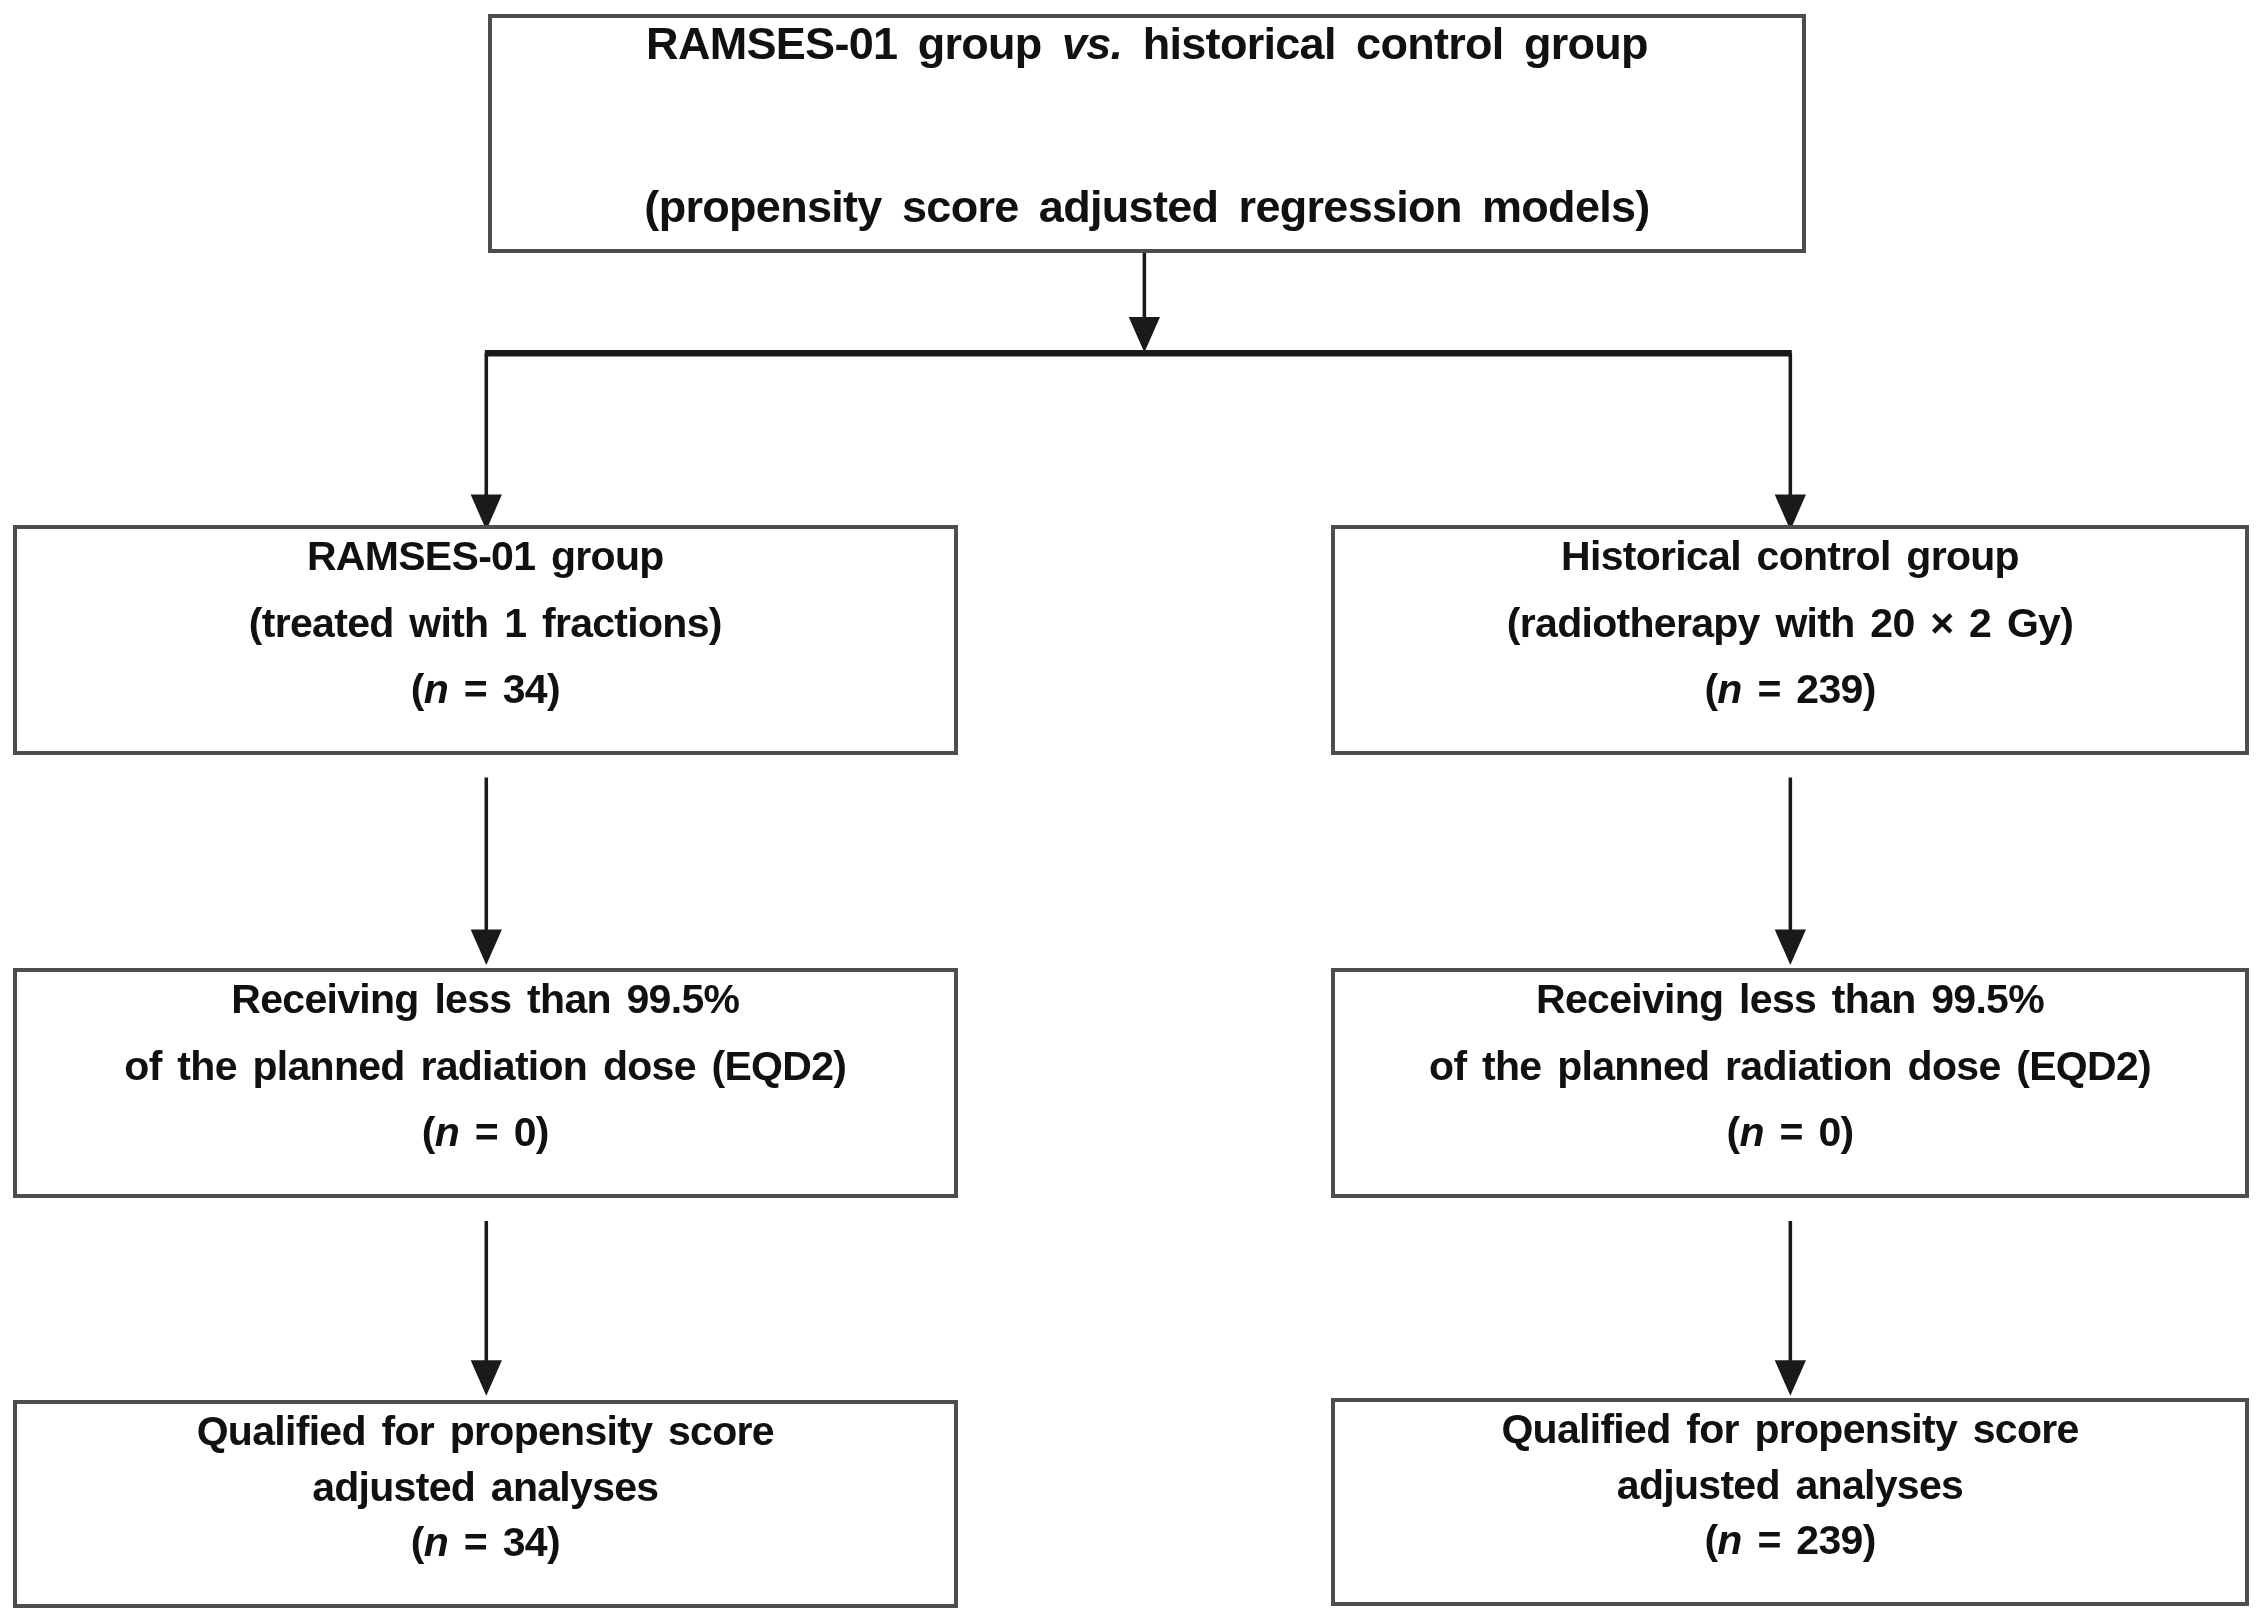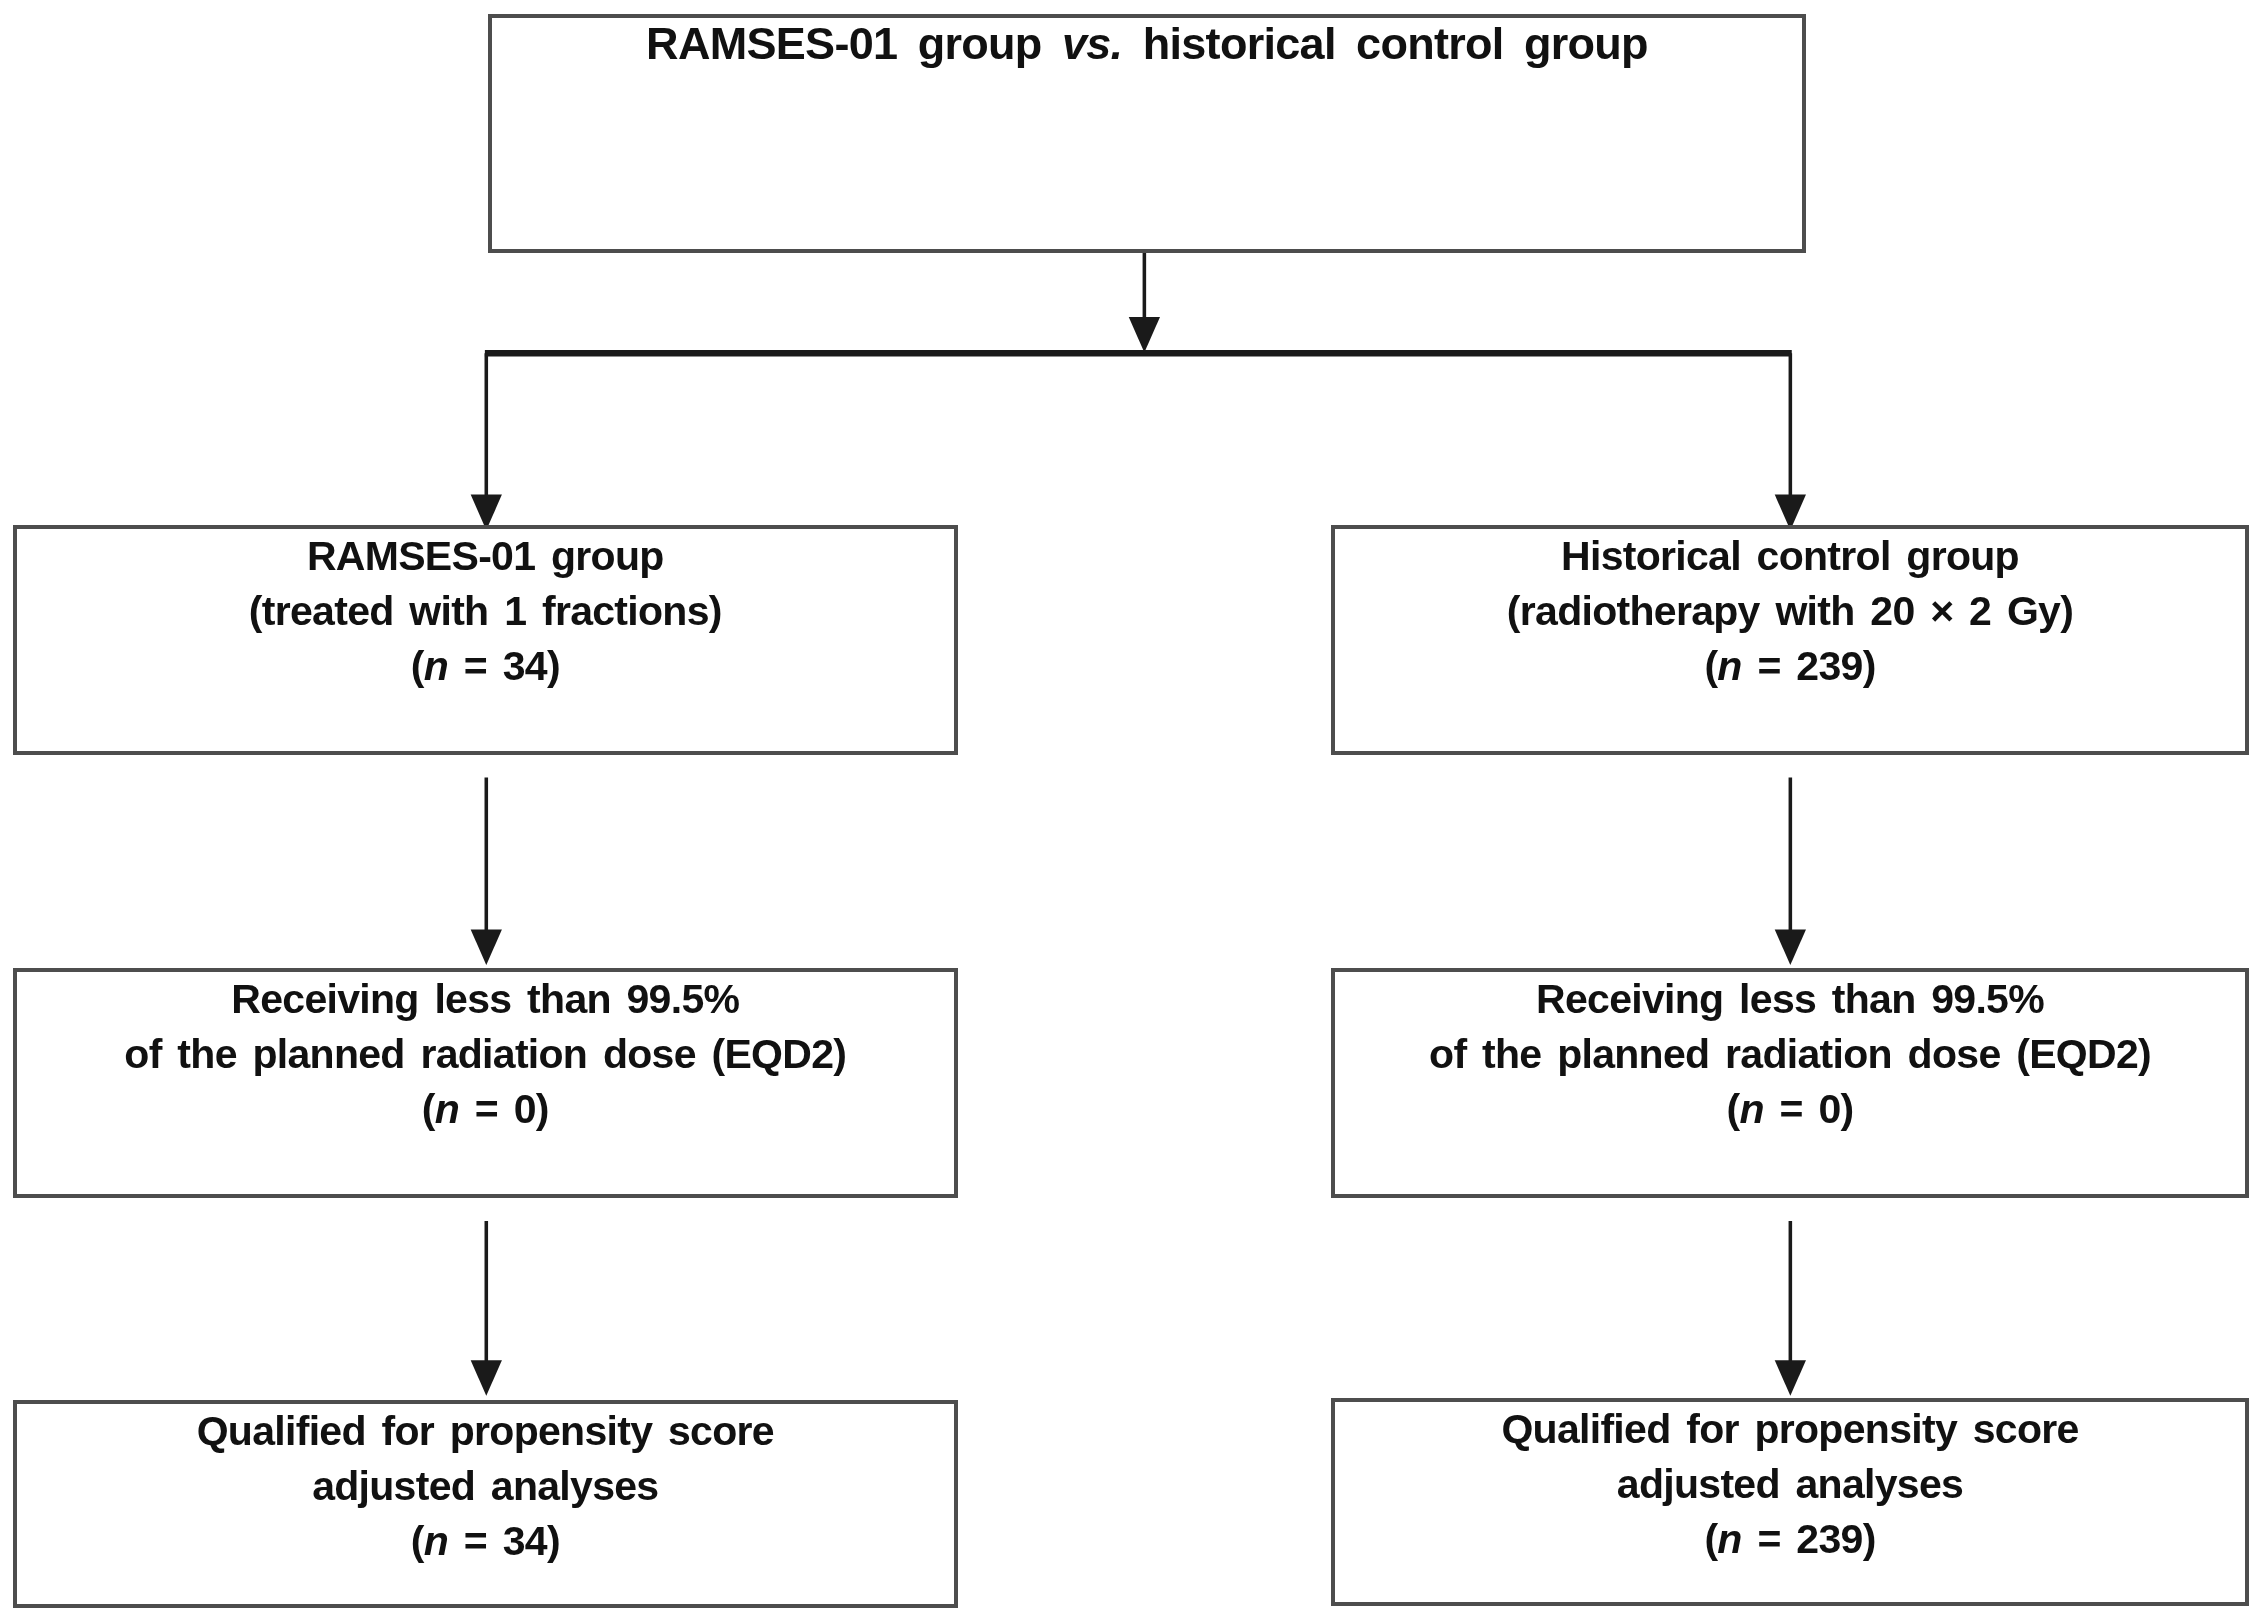--- a/index.html
+++ b/index.html
@@ -21,21 +21,21 @@
   .connectors line{stroke:var(--line);stroke-width:5;}
   .connectors line.thick{stroke-width:9;}
   .connectors polygon{fill:var(--line);stroke:none;}
   .node{
     position:absolute;
     box-sizing:border-box;
     border:4.3px solid var(--border);
     background:var(--bg);
     display:flex;
     flex-direction:column;
-    justify-content:flex-start;
+    justify-content:space-between;
     align-items:center;
     text-align:center;
     font-weight:bold;
     letter-spacing:-0.7px;
     word-spacing:5px;
   }
   .node .line{white-space:nowrap;}
   .node-top{
     left:488px;top:14.2px;width:1318px;height:239px;
     font-size:45px;line-height:51px;
@@ -78,20 +78,21 @@
 
     <line x1="684" y1="1718" x2="684" y2="1918"></line>
     <polygon points="662,1914 706,1914 684,1964"></polygon>
 
     <line x1="2519" y1="1718" x2="2519" y2="1918"></line>
     <polygon points="2497,1914 2541,1914 2519,1964"></polygon>
   </svg>
 
   <div class="node node-top">
     <div class="line l1"><span>RAMSES-01 group </span><i>vs.</i><span> historical control group</span></div>
+    <div class="line l2">(propensity score adjusted regression models)</div>
   </div>
 
   <div class="node node-row node-l2">
     <div class="line">RAMSES-01 group</div>
     <div class="line">(treated with 1 fractions)</div>
     <div class="line"><span>(</span><i>n</i><span> = 34)</span></div>
   </div>
 
   <div class="node node-row node-r2">
     <div class="line">Historical control group</div>

